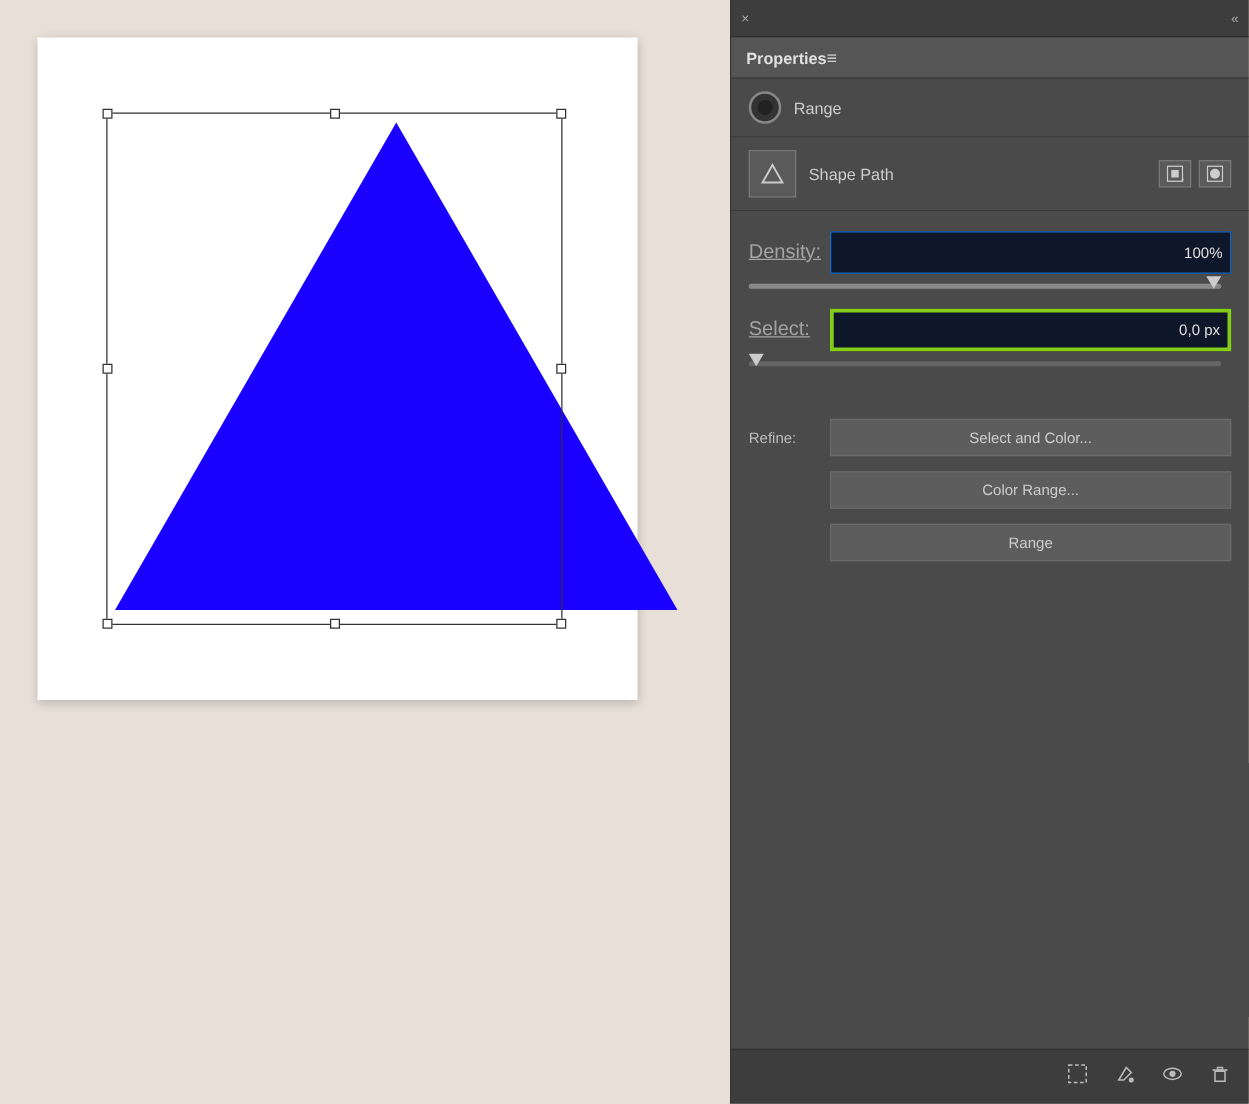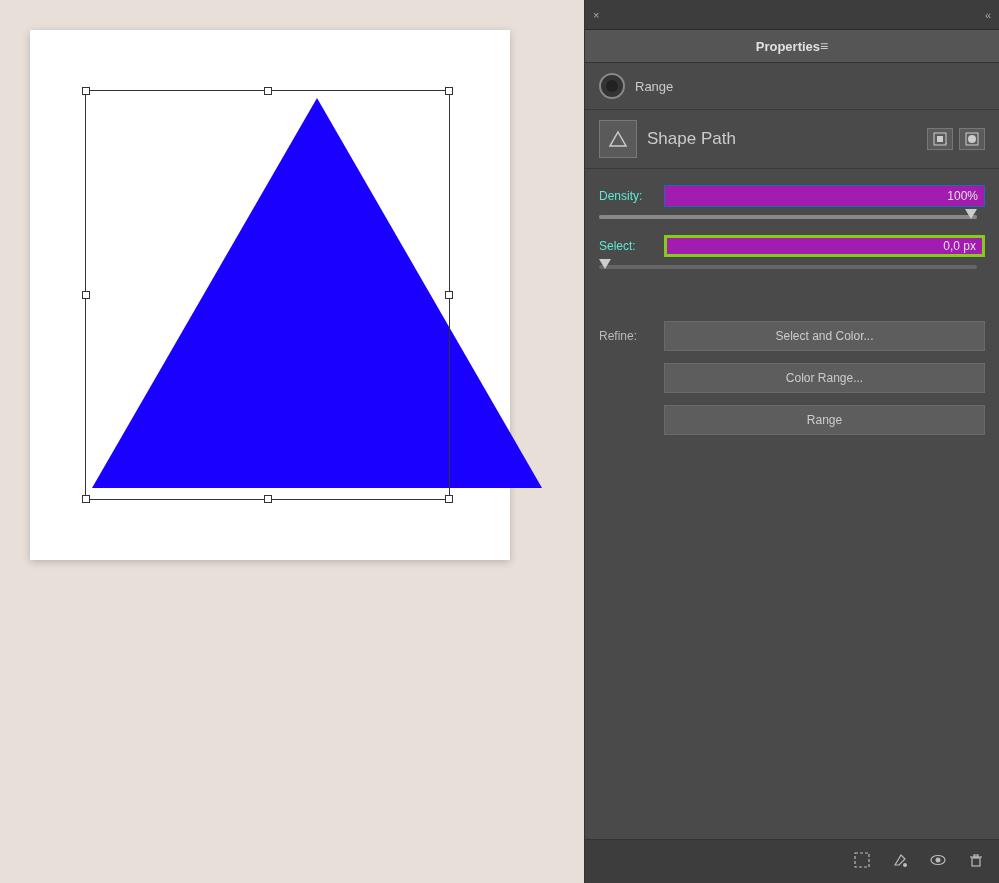--- a/index.html
+++ b/index.html
@@ -101,21 +101,21 @@
       color: #aaa;
       font-size: 11px;
       cursor: pointer;
     }
 
     .panel-header {
       background: #555555;
       padding: 8px 12px;
       display: flex;
       align-items: center;
-      justify-content: center;
+      justify-content: flex-start;
       border-bottom: 1px solid #333;
     }
 
     .panel-title {
       color: #e0e0e0;
       font-size: 13px;
       font-weight: 600;
     }
 
     .panel-menu-icon {
@@ -172,21 +172,21 @@
       background: #5a5a5a;
       border: 1px solid #777;
       display: flex;
       align-items: center;
       justify-content: center;
       margin-right: 10px;
     }
 
     .shape-path-label {
       color: #ccc;
-      font-size: 17px;
+      font-size: 13px;
       flex: 1;
     }
 
     .shape-path-actions {
       display: flex;
       gap: 6px;
     }
 
     .action-btn {
       width: 26px;
@@ -207,35 +207,36 @@
       background: #4a4a4a;
     }
 
     .prop-row {
       display: flex;
       align-items: center;
       margin-bottom: 8px;
     }
 
     .prop-label {
-      color: #5eead4;
-      font-size: 12px;
+      color: #a3a3a3;
+      font-size: 16px;
       width: 65px;
+      text-decoration: underline;
     }
 
     .prop-input {
       flex: 1;
-      background: #a21caf;
+      background: #0f172a;
       border: 1px solid #1a6bbf;
       color: #e0e0e0;
       font-size: 12px;
       padding: 3px 6px;
       text-align: right;
       outline: none;
-      height: 22px;
+      height: 34px;
     }
 
     .prop-input.no-border {
       border: 3px solid #84cc16;
     }
 
     .slider-row {
       display: flex;
       align-items: center;
       margin-bottom: 16px;
@@ -413,21 +414,21 @@
     <div class="slider-row">
       <div class="slider-track">
         <div class="slider-fill" style="width:0%"></div>
         <div class="slider-thumb-left"></div>
       </div>
     </div>
 
   </div>
 
   <div class="refine-section">
-    <div style="display:flex; align-items:flex-start;margin-top:10px;">
+    <div style="display:flex; align-items:flex-start;">
       <span class="refine-label" style="min-width:65px; padding-top:8px;">Refine:</span>
       <div style="flex:1; display:flex; flex-direction:column; gap:6px;">
         <button class="refine-btn">Select and Color...</button>
         <button class="refine-btn">Color Range...</button>
         <button class="refine-btn">Range</button>
       </div>
     </div>
   </div>
 
   <div style="flex:1; background:#4a4a4a;"></div>

